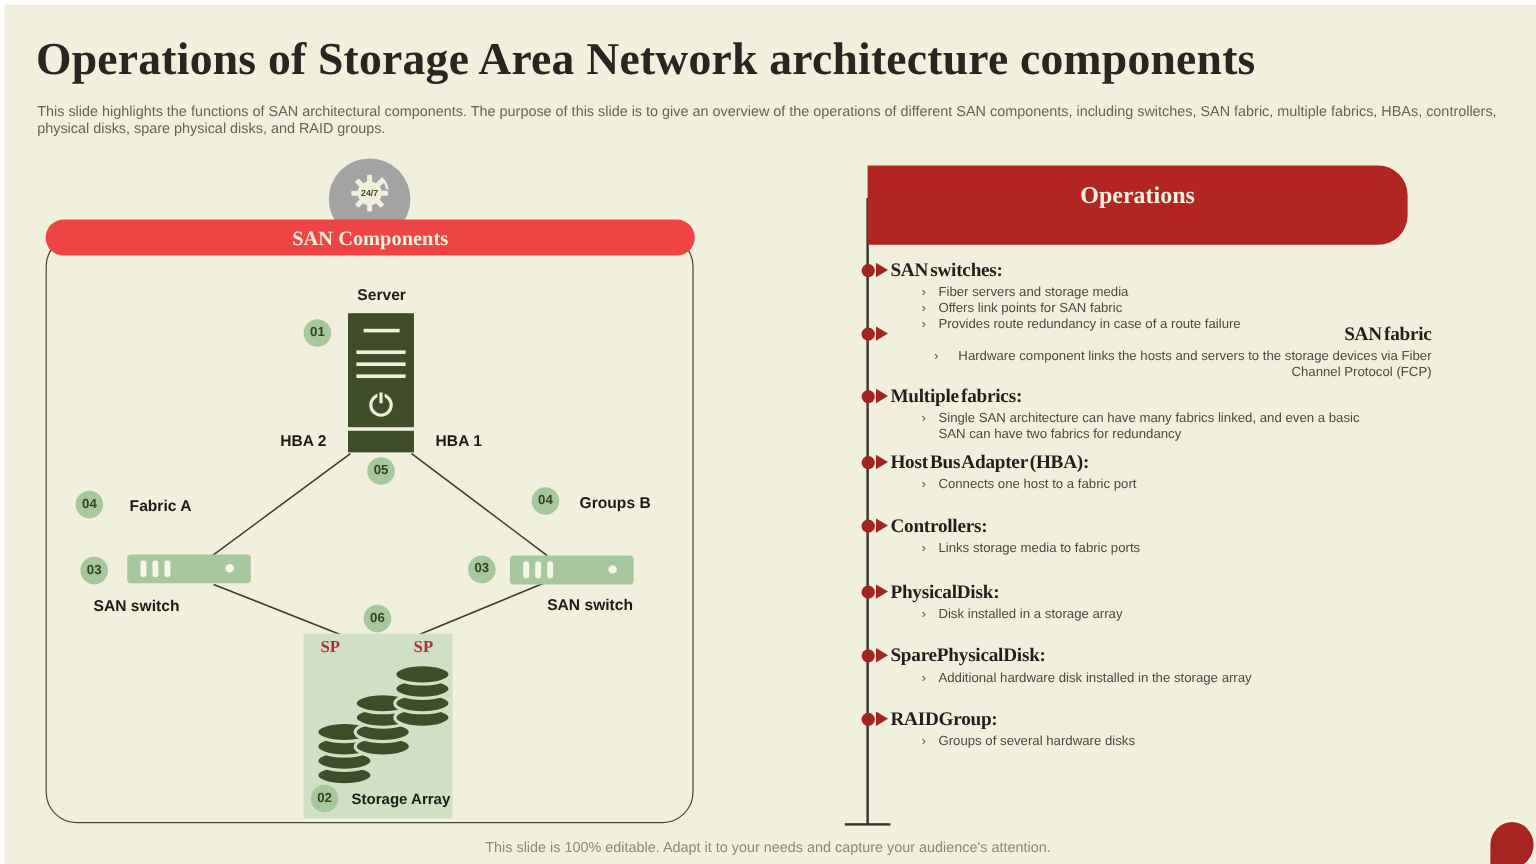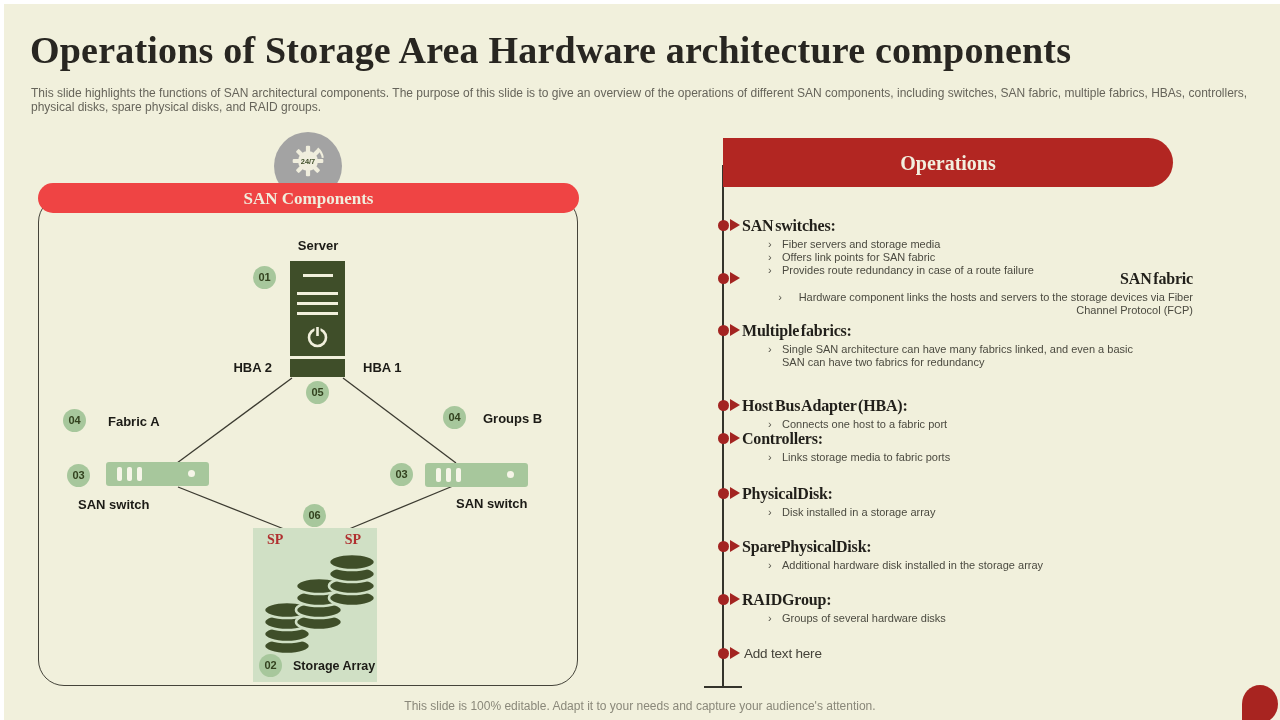--- a/index.html
+++ b/index.html
@@ -37,52 +37,52 @@
   .switch .s{position:absolute;top:5px;width:5px;height:14px;background:#f6f5e8;border-radius:2px;}
   .switch .dot{position:absolute;left:82px;top:8px;width:7px;height:7px;border-radius:50%;background:#f6f5e8;}
   .storage-box{position:absolute;left:253px;top:528px;width:124px;height:154px;background:#d0e0c5;z-index:2;}
   .sp{position:absolute;top:4px;font-family:"Liberation Serif",serif;font-weight:bold;font-size:14px;color:#b03030;}
   .sp.l{left:14px;} .sp.r{right:16px;}
   .disks{position:absolute;left:0;top:18px;}
   .footer{position:absolute;left:0;top:699px;width:1280px;text-align:center;
           font-size:12px;color:#8a887a;}
 
   
-  .ops-header{position:absolute;left:723px;top:138px;width:450px;height:49px;background:#b22622;
+  .ops-header{position:absolute;left:723px;top:138px;width:450px;height:66px;background:#b22622;
               border-radius:0 24.5px 24.5px 0;z-index:2;text-align:center;line-height:50px;
               font-family:"Liberation Serif",serif;font-weight:bold;font-size:20px;color:#f2efdf;}
   .ops-vline{position:absolute;left:722px;top:165px;width:2px;height:522px;background:#35342b;}
   .ops-tick{position:absolute;left:704px;top:686px;width:38px;height:2px;background:#35342b;}
   .ops-item{position:absolute;left:723px;width:470px;}
   .marker-dot{position:absolute;left:-5px;top:3px;width:11px;height:11px;border-radius:50%;background:#a32421;}
   .marker-tri{position:absolute;left:7px;top:2px;width:0;height:0;
               border-left:10px solid #a32421;border-top:6.5px solid transparent;border-bottom:6.5px solid transparent;}
   .ops-title{margin-left:19px;font-family:"Liberation Serif",serif;font-weight:bold;font-size:16px;
              color:#211f1a;word-spacing:-2px;letter-spacing:-.2px;}
   .ops-points{margin:3px 0 0 45px;}
   .pt{display:flex;font-size:11px;line-height:13.2px;color:#4b4a40;}
   .pt .g{width:14px;color:#55544a;flex:none;}
   .pt .t{max-width:452px;}
   .ops-item.i2 .pt .t{max-width:365px;}
   .ops-item.plain .ops-title{font-family:"Liberation Sans",sans-serif;font-weight:normal;
                              font-size:13.5px;color:#45433a;word-spacing:0;margin-left:21px;padding-top:1px;}
   .corner-blob{position:absolute;left:1242px;top:685px;width:36px;height:38px;background:#a82420;
                border-radius:50% 50% 50% 0;}
   
-  .i0{top:217px;} .i1{top:270px;text-align:right;} .i2{top:322px;} .i3{top:377px;margin-top:20px;} .i4{top:430px;}
+  .i0{top:217px;} .i1{top:270px;text-align:right;} .i2{top:322px;} .i3{top:377px;} .i4{top:430px;}
   .i5{top:485px;} .i6{top:538px;} .i7{top:591px;} .i8{top:645px;}
 </style>
 </head>
 <body>
 
 <div class="slide">
   <div class="edge-top"></div>
   <div class="edge-left"></div>
 
-  <div class="title">Operations of Storage Area Hardware architecture components</div>
+  <div class="title">Operations of Storage Area Network architecture components</div>
   <div class="subtitle">This slide highlights the functions of SAN architectural components. The purpose of this slide is to give an overview of the operations of different SAN  components, including switches, SAN fabric, multiple fabrics, HBAs, controllers, physical disks, spare physical disks, and RAID groups.</div>
 
   <svg class="connectors" width="1280" height="720" viewBox="0 0 1280 720">
     <g stroke="#3c3b31" stroke-width="1.3" fill="none">
       <line x1="292" y1="378" x2="177" y2="463"></line>
       <line x1="343" y1="378" x2="456" y2="463"></line>
       <line x1="178" y1="487" x2="284" y2="529"></line>
       <line x1="453" y1="486" x2="349" y2="529"></line>
     </g>
   </svg>
@@ -273,21 +273,16 @@
     <span class="marker-tri"></span>
     <div class="ops-title">RAIDGroup:</div>
     <div class="ops-points">
       <div class="pt">
           <span class="g">›</span>
           <span class="t">Groups of several hardware disks</span>
         </div>
     </div>
   </div>
 
-  <div class="ops-item i8 plain">
-    <span class="marker-dot"></span>
-    <span class="marker-tri"></span>
-    <div class="ops-title">Add text here</div>
-  </div>
 
   <div class="footer">This slide is 100% editable. Adapt it to your needs and capture your audience's attention.</div>
   <div class="corner-blob"></div>
 </div>
 
 </body></html>

